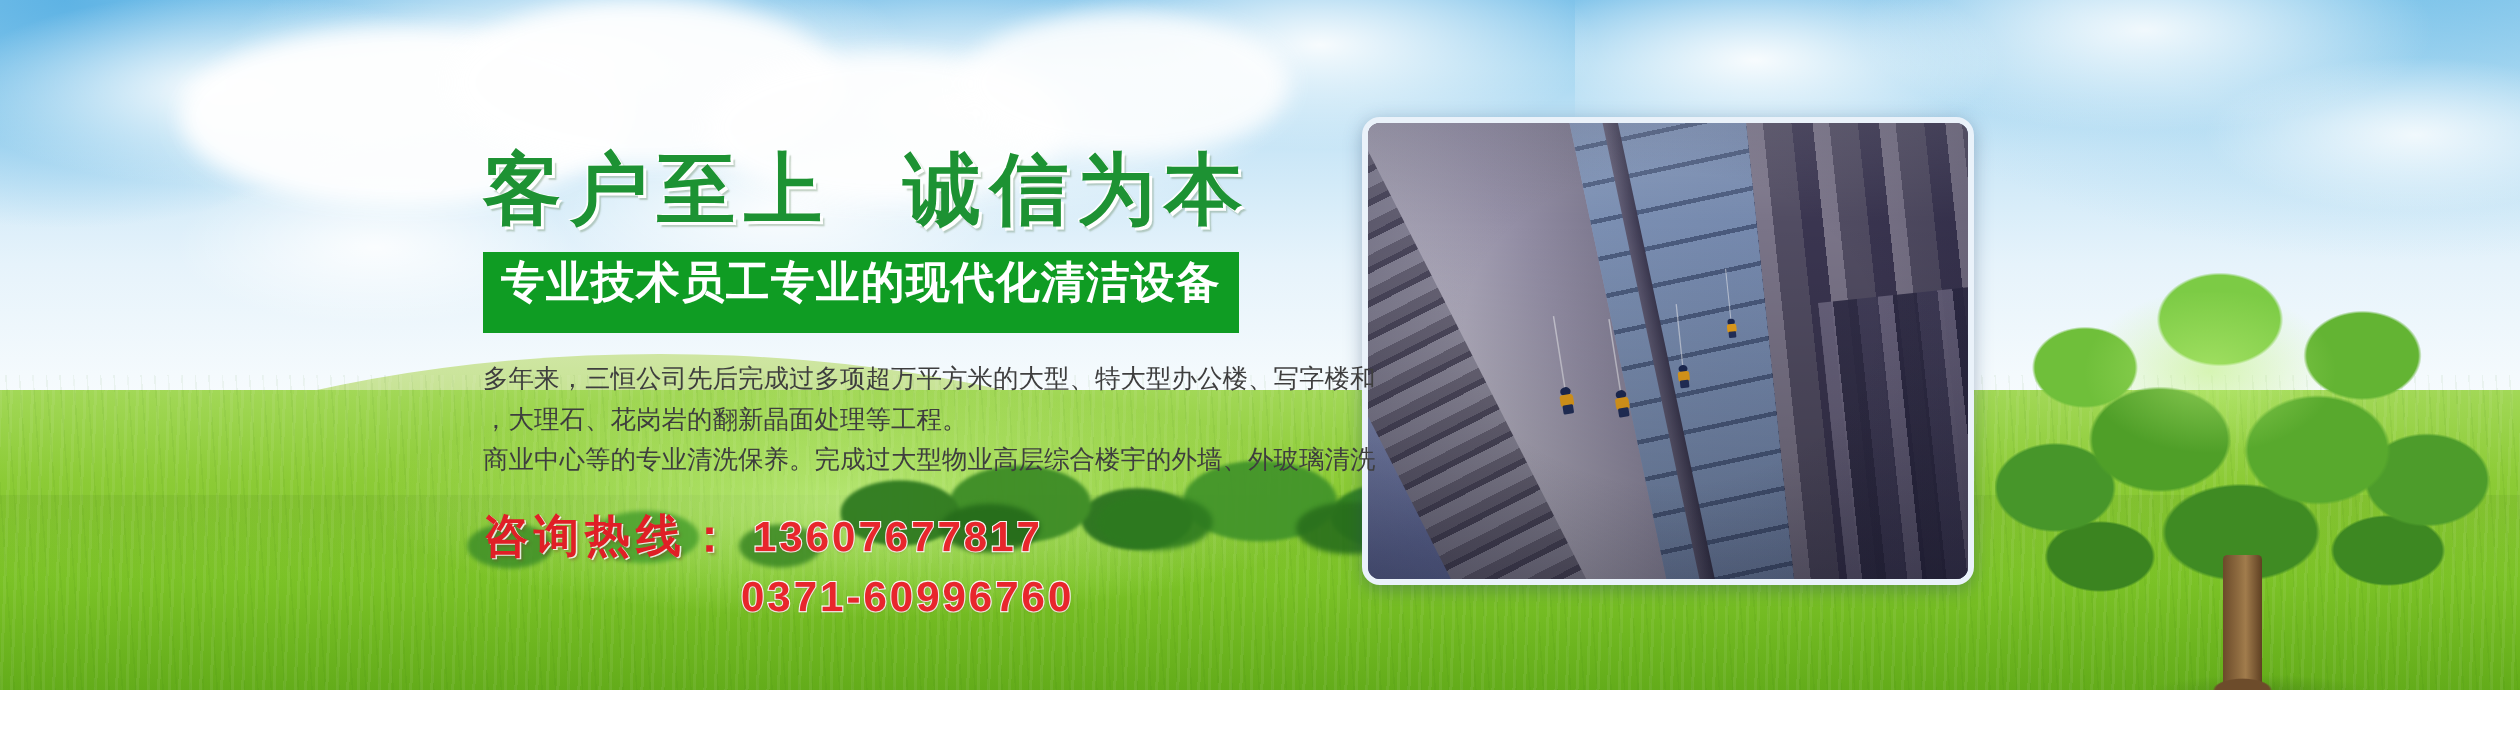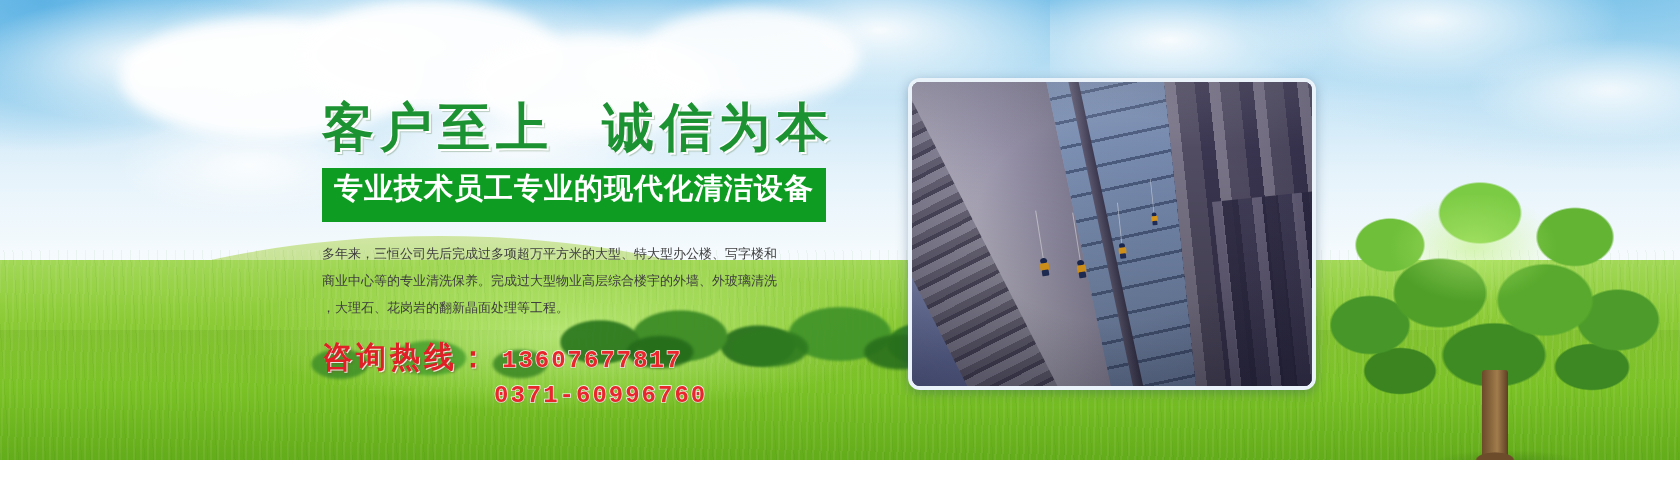--- a/index.html
+++ b/index.html
@@ -295,40 +295,40 @@
     letter-spacing:1px;
     color:#ffffff;
     line-height:1.05;
     white-space:nowrap;
   }
 
   .desc{
     margin-top:18px;
     width:560px;
     font-family:"DejaVu Sans","Liberation Sans",sans-serif;
-    font-size:13px;
+    font-size:17px;
     line-height:27px;
     color:#3e3e3e;
   }
   .desc p{ white-space:nowrap; }
 
   .hotline{
     margin-top:16px;
     display:flex; align-items:baseline; gap:10px;
   }
   .hotline-label{
     font-family:"DejaVu Serif","Liberation Serif",serif;
     font-size:30px; font-weight:700; letter-spacing:4px;
     color:#e01f26;
     text-shadow:1px 1px 0 rgba(255,255,255,.85), 2px 2px 2px rgba(120,60,40,.35);
     white-space:nowrap;
   }
   .hotline-num{
-    font-family:Liberation Mono, monospace;
-    font-size:24px; font-weight:700; letter-spacing:2px;
+    font-family:Liberation Sans, sans-serif;
+    font-size:28px; font-weight:700; letter-spacing:2px;
     color:#e8262c;
     -webkit-text-stroke:1.5px #ffffff;
     paint-order:stroke fill;
     text-shadow:0 1px 2px rgba(120,40,30,.25);
     white-space:nowrap;
   }
   .hotline-second{
     margin-top:4px; margin-left:172px;
   }
 </style>
@@ -407,22 +407,22 @@
   <div class="copy">
 
     <div class="headline">客户至上  诚信为本</div>
 
     <div class="sub-banner">
       <div class="sub-text">专业技术员工专业的现代化清洁设备</div>
     </div>
 
     <div class="desc">
       <p>多年来，三恒公司先后完成过多项超万平方米的大型、特大型办公楼、写字楼和</p>
+      <p>，大理石、花岗岩的翻新晶面处理等工程。</p>
       <p>商业中心等的专业清洗保养。完成过大型物业高层综合楼宇的外墙、外玻璃清洗</p>
-      <p>，大理石、花岗岩的翻新晶面处理等工程。</p>
     </div>
 
     <div class="hotline">
       <span class="hotline-label">咨询热线：</span>
       <span class="hotline-num">13607677817</span>
     </div>
     <div class="hotline hotline-second">
       <span class="hotline-num">0371-60996760</span>
     </div>
 

